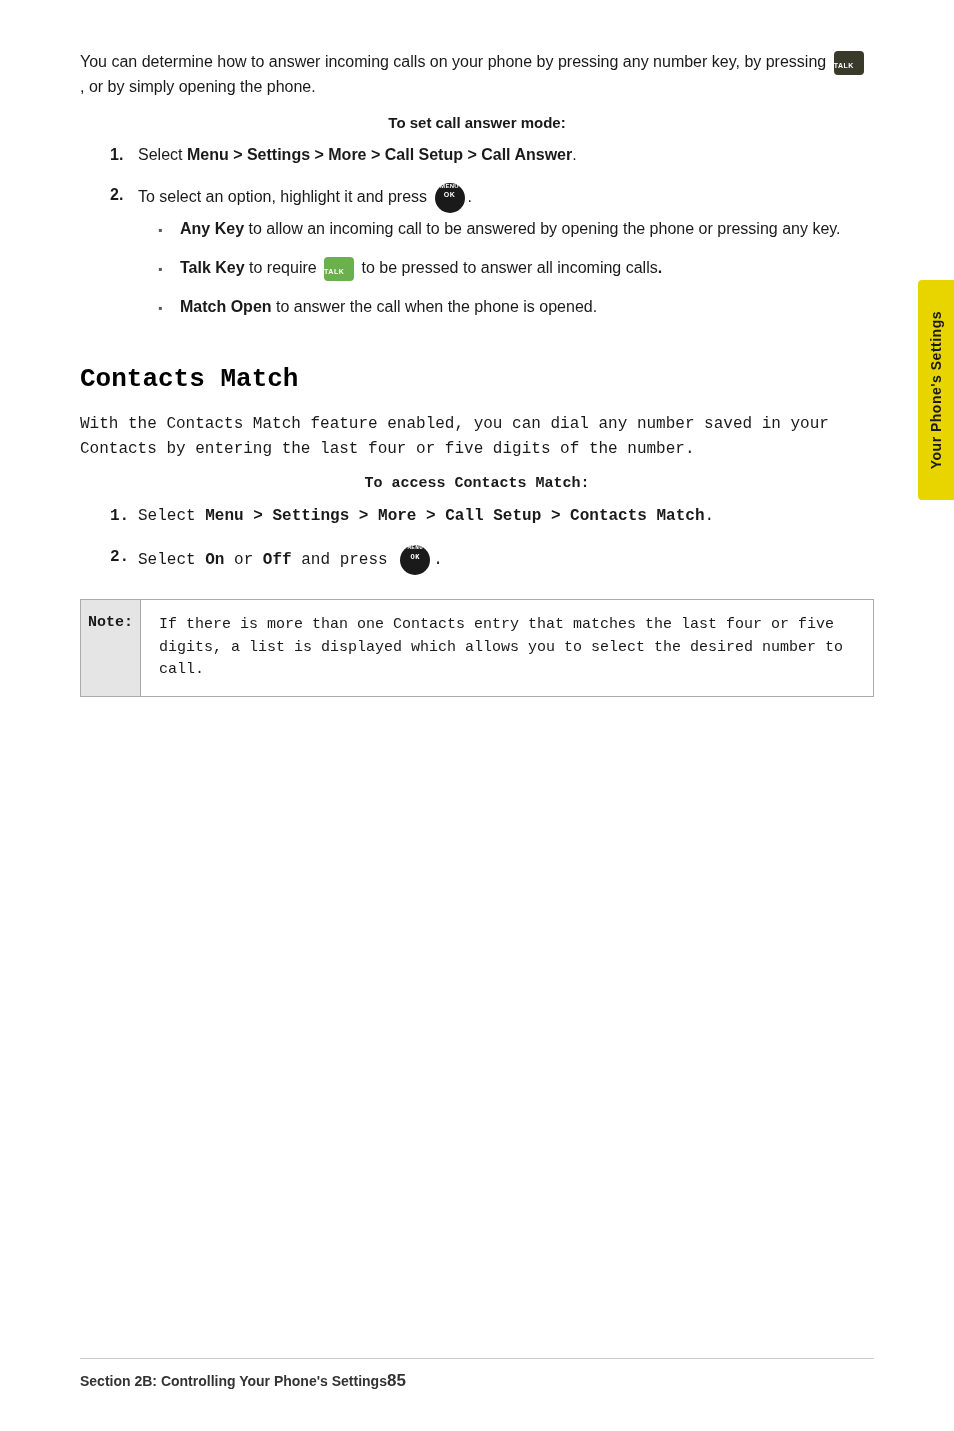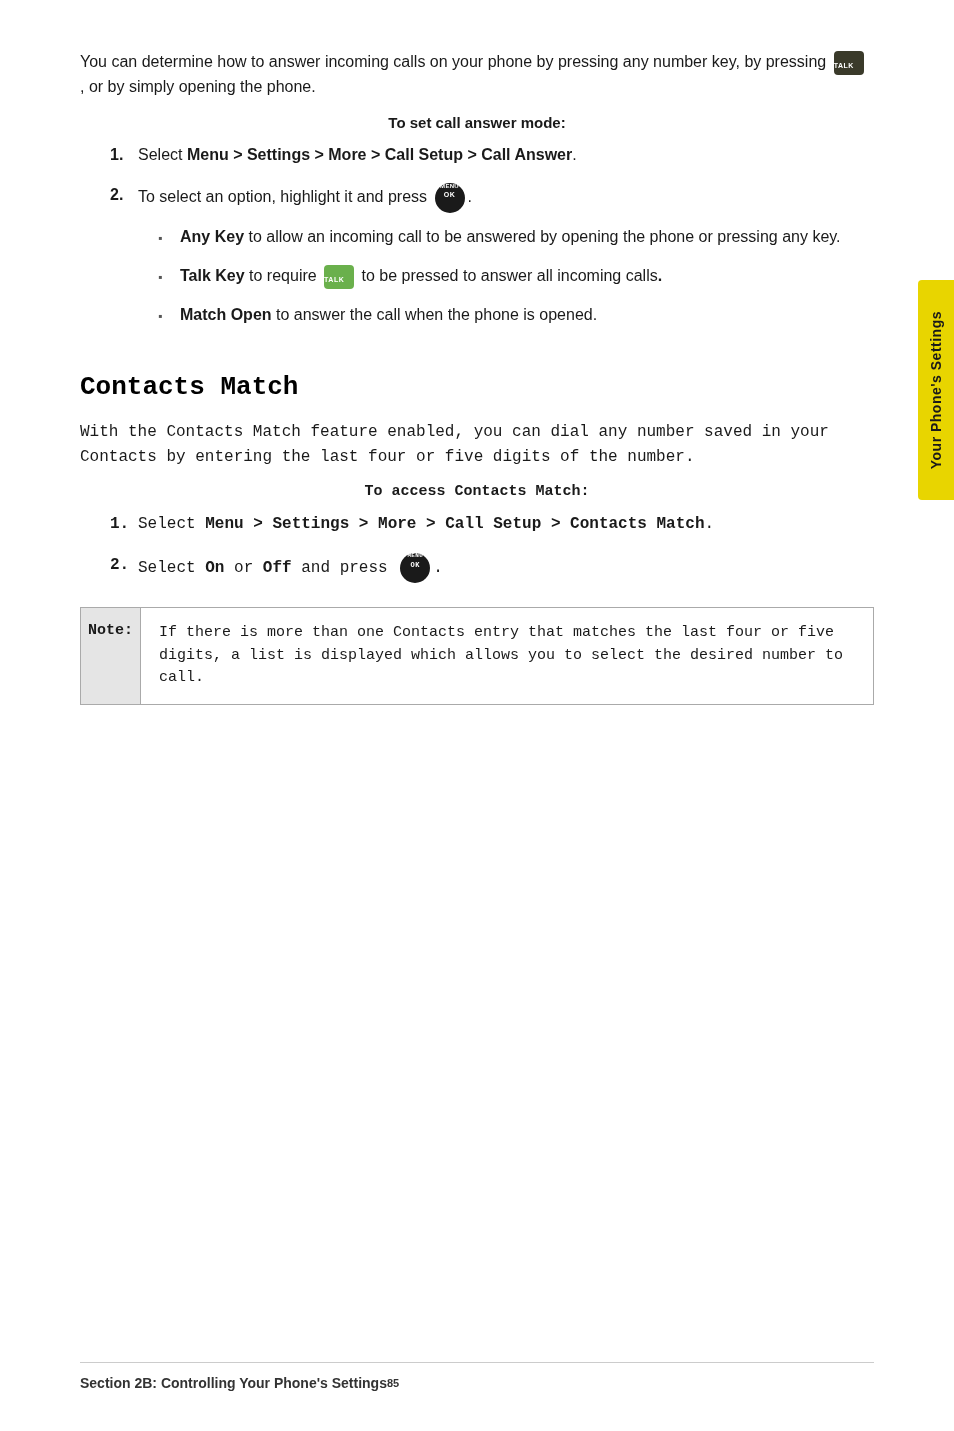--- a/index.html
+++ b/index.html
@@ -88,21 +88,21 @@
       font-size: 16px;
     }
     .numbered-list > li .li-content {
       flex: 1;
     }
 
     
     .bullet-list {
       list-style: none;
       padding-left: 20px;
-      margin-top: 12px;
+      margin-top: 4px;
     }
     .bullet-list li {
       display: flex;
       align-items: flex-start;
       margin-bottom: 14px;
       font-size: 16px;
       line-height: 1.55;
     }
     .bullet-list li::before {
       content: "▪";
@@ -209,21 +209,21 @@
       left: 80px;
       right: 80px;
       display: flex;
       align-items: center;
       border-top: 1px solid #ccc;
       padding-top: 12px;
       font-size: 14px;
       color: #333;
     }
     .footer .footer-left { font-weight: bold; font-size: 14px; }
-    .footer .footer-right { font-weight: bold; font-size: 11px; }
+    .footer .footer-right { font-weight: bold; font-size: 17px; }
 
     
     .section-divider {
       margin: 30px 0 22px 0;
       font-family: Liberation Mono, monospace;
     }
 
     
     .inline-icon {
       display: inline-block;

